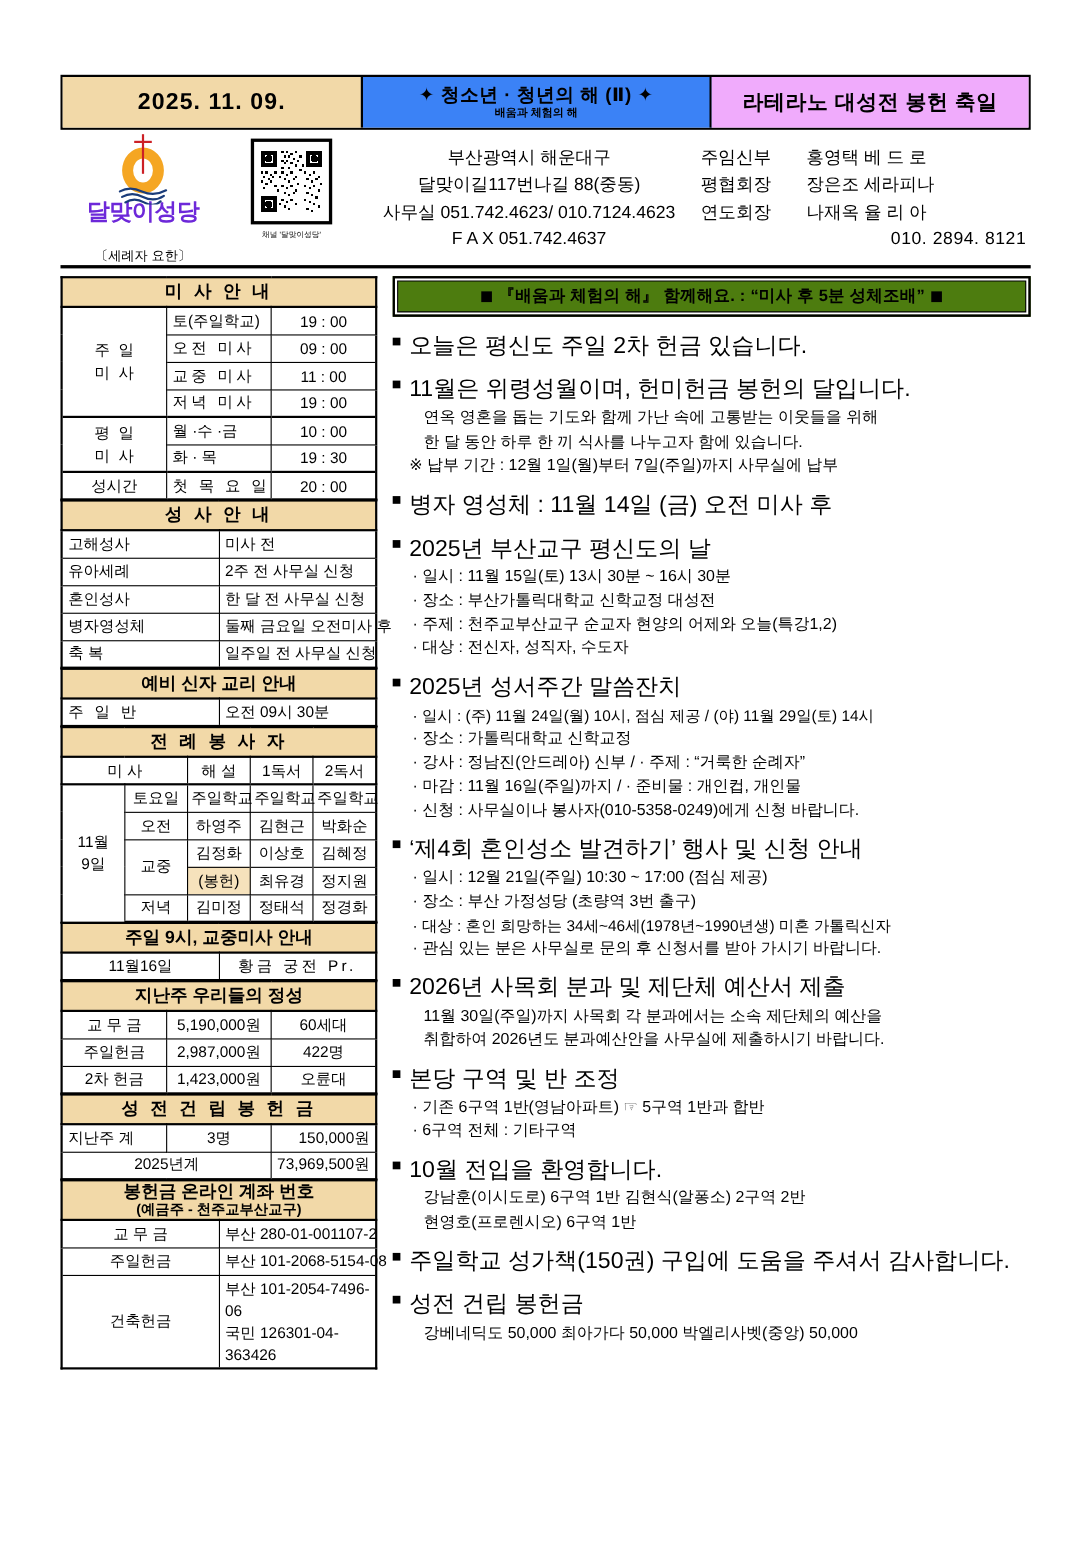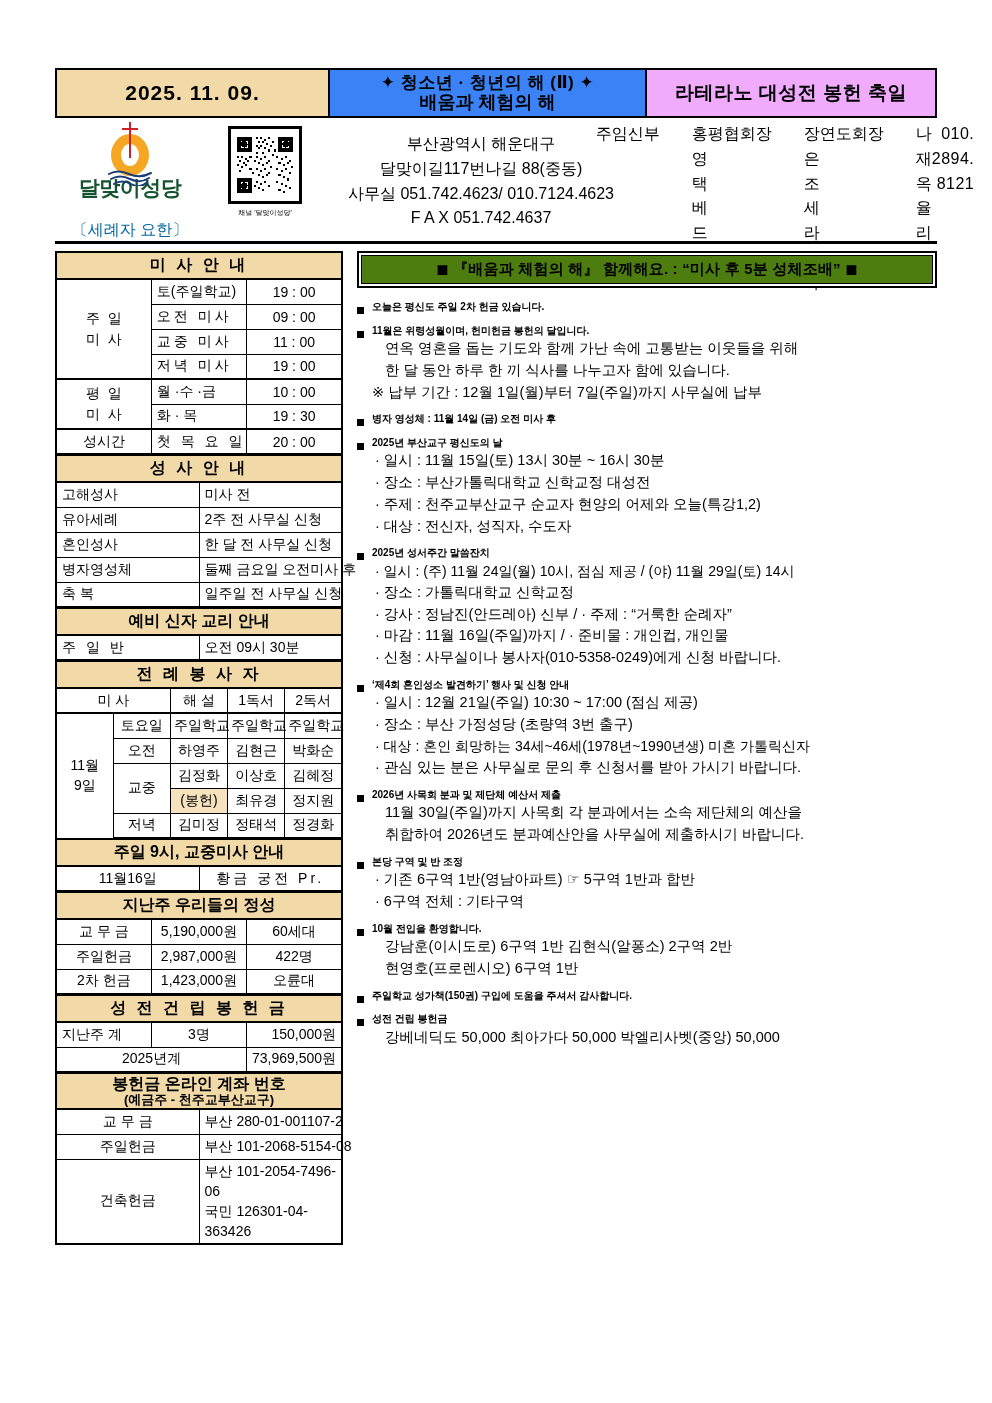--- a/index.html
+++ b/index.html
@@ -36,21 +36,21 @@
   }
   .titlebar .cell-theme {
     flex: 1;
     background: #3b82f6;
     display: flex; flex-direction: column;
     align-items: center; justify-content: center;
     border-right: 2px solid #000;
     line-height: 1.15;
   }
   .titlebar .cell-theme .t1 { font-size: 17px; font-weight: bold; letter-spacing: .5px;}
-  .titlebar .cell-theme .t2 { font-size: 18px; font-weight: bold; }
+  .titlebar .cell-theme .t2 { font-size: 10px; font-weight: bold; }
   .titlebar .cell-feast {
     width: 288px;
     background: #f0abfc;
     display: flex; align-items: center; justify-content: center;
     font-size: 19px; font-weight: bold; letter-spacing: .5px;
   }
 
   
   .masthead {
     display: flex;
@@ -73,41 +73,41 @@
   }
   .logo-cross-v {
     position: absolute; left: 28px; top: 0px;
     width: 2px; height: 36px; background: #cc2026;
   }
   .logo-cross-h {
     position: absolute; left: 21px; top: 6px;
     width: 16px; height: 2px; background: #cc2026;
   }
   .logo-waves { position: absolute; left: 6px; top: 46px; width: 46px; height: 18px; }
-  .logo-name { font-size: 21px; font-weight: bold; color: #14532d; letter-spacing: -.5px; margin-top: 1px;}
-  .logo-sub { font-size: 16px; color: #0369a1; margin-top: 18px; }
+  .logo-name { font-size: 21px; font-weight: bold; color: #6d28d9; letter-spacing: -.5px; margin-top: 1px;}
+  .logo-sub { font-size: 12px; color: #000000; margin-top: 18px; }
 
   .qr-block {
     width: 120px;
     display: flex; flex-direction: column; align-items: center;
     padding-top: 6px;
   }
   .qr-box { width: 74px; height: 78px; background:#fff; border: 3px solid #000; padding:4px;}
   .qr-cap { font-size: 7px; margin-top: 4px; color:#000; }
 
   .addr-block {
     flex: 1;
     display: flex; flex-direction: column;
     align-items: center; justify-content: center;
     font-size: 16px; line-height: 1.55;
     padding-top: 2px;
   }
   .staff-block {
     width: 300px;
-    display: flex; flex-direction: row; justify-content: center;
+    display: flex; flex-direction: column; justify-content: center;
     font-size: 16px; line-height: 1.55;
     padding-top: 2px;
   }
   .staff-row { display: flex; }
   .staff-role { width: 96px; }
   .staff-name { flex: 1; }
   .staff-phone { text-align: right; padding-right: 4px; letter-spacing:.5px; }
 
   
   .body-wrap { display: flex; margin-top: 7px; }
@@ -162,22 +162,22 @@
     text-align: center;
     font-size: 15px;
     font-weight: bold;
     padding: 7px 2px;
     letter-spacing: .2px;
     margin-bottom: 12px;
     box-shadow: 0 0 0 2px #fff inset, 0 0 0 3px #000 inset;
   }
   .note { margin-bottom: 9px; }
   .note-head {
-    font-size: 10px;
-    font-weight: bold;
+    font-size: 21px;
+    font-weight: normal;
     display: flex;
     align-items: flex-start;
     line-height: 1.45;
     justify-content: space-between;
   }
   .bullet-sq {
     display: inline-block;
     width: 7px; height: 7px;
     background: #000;
     margin-right: 8px;

